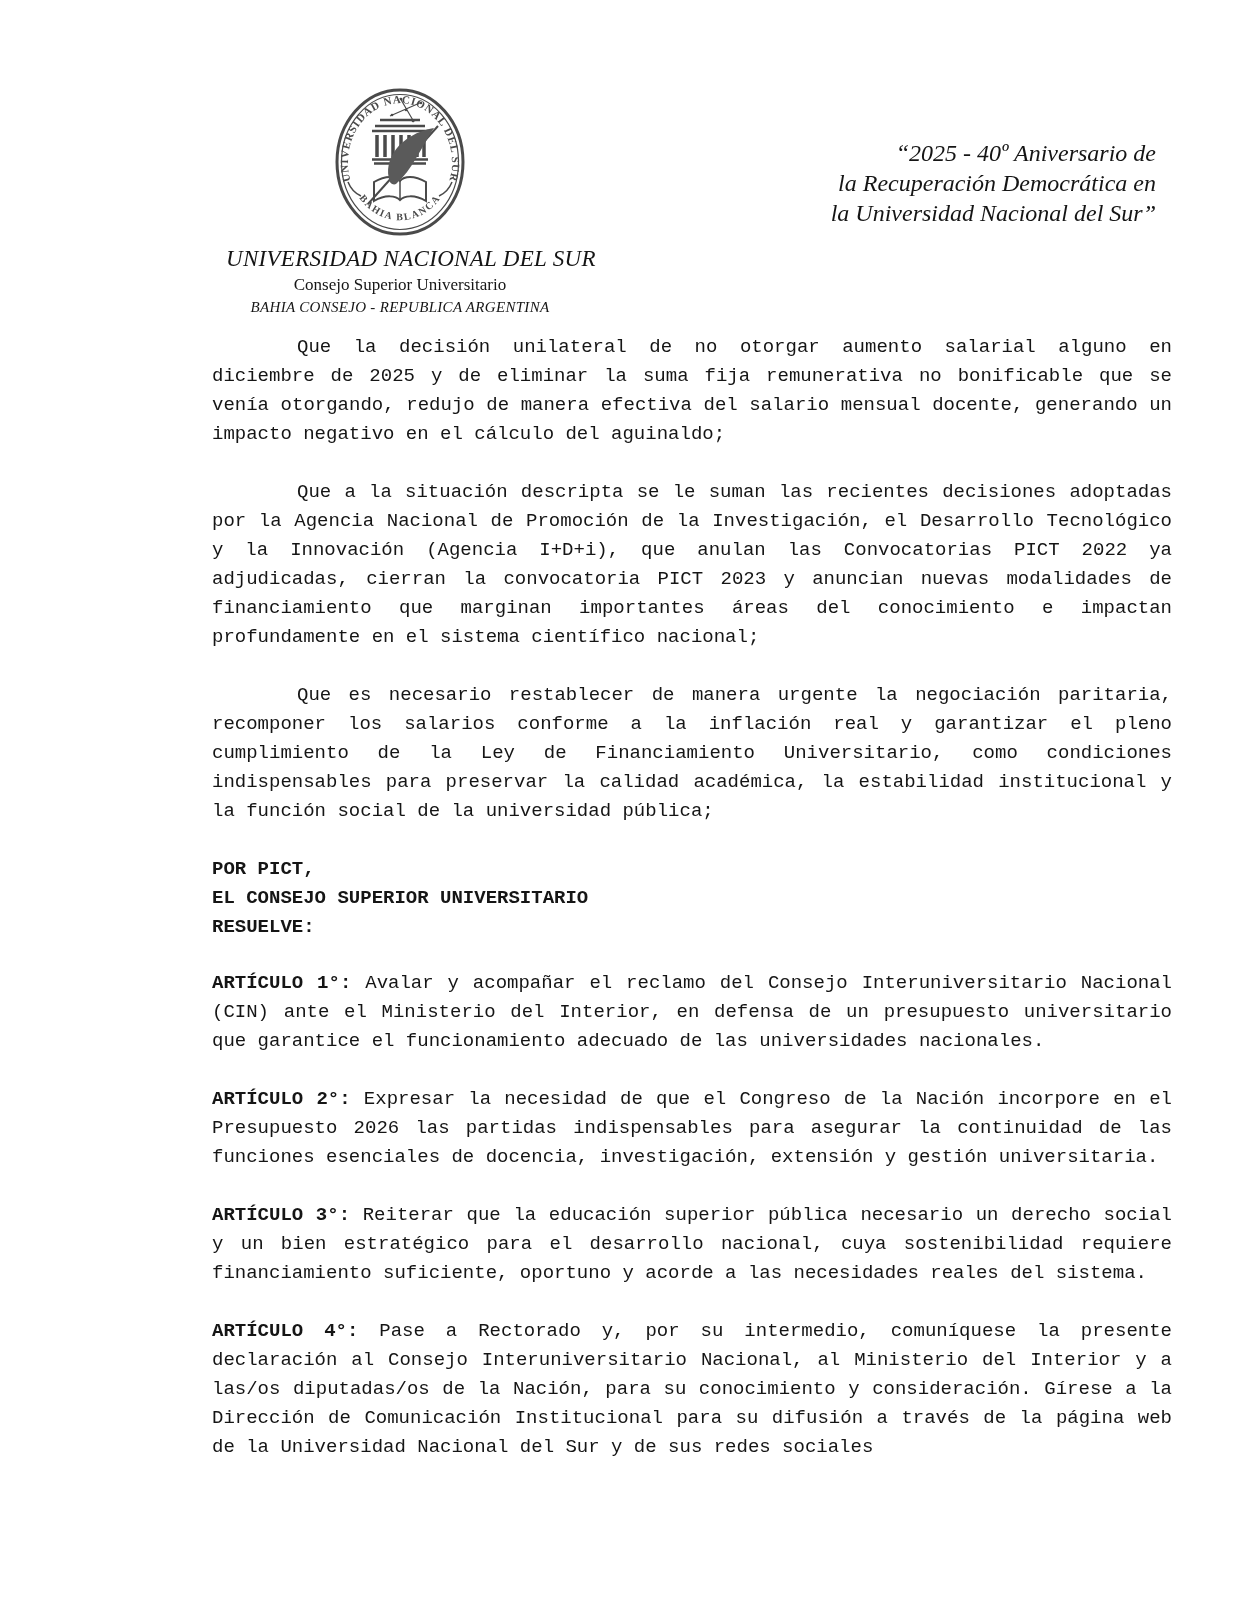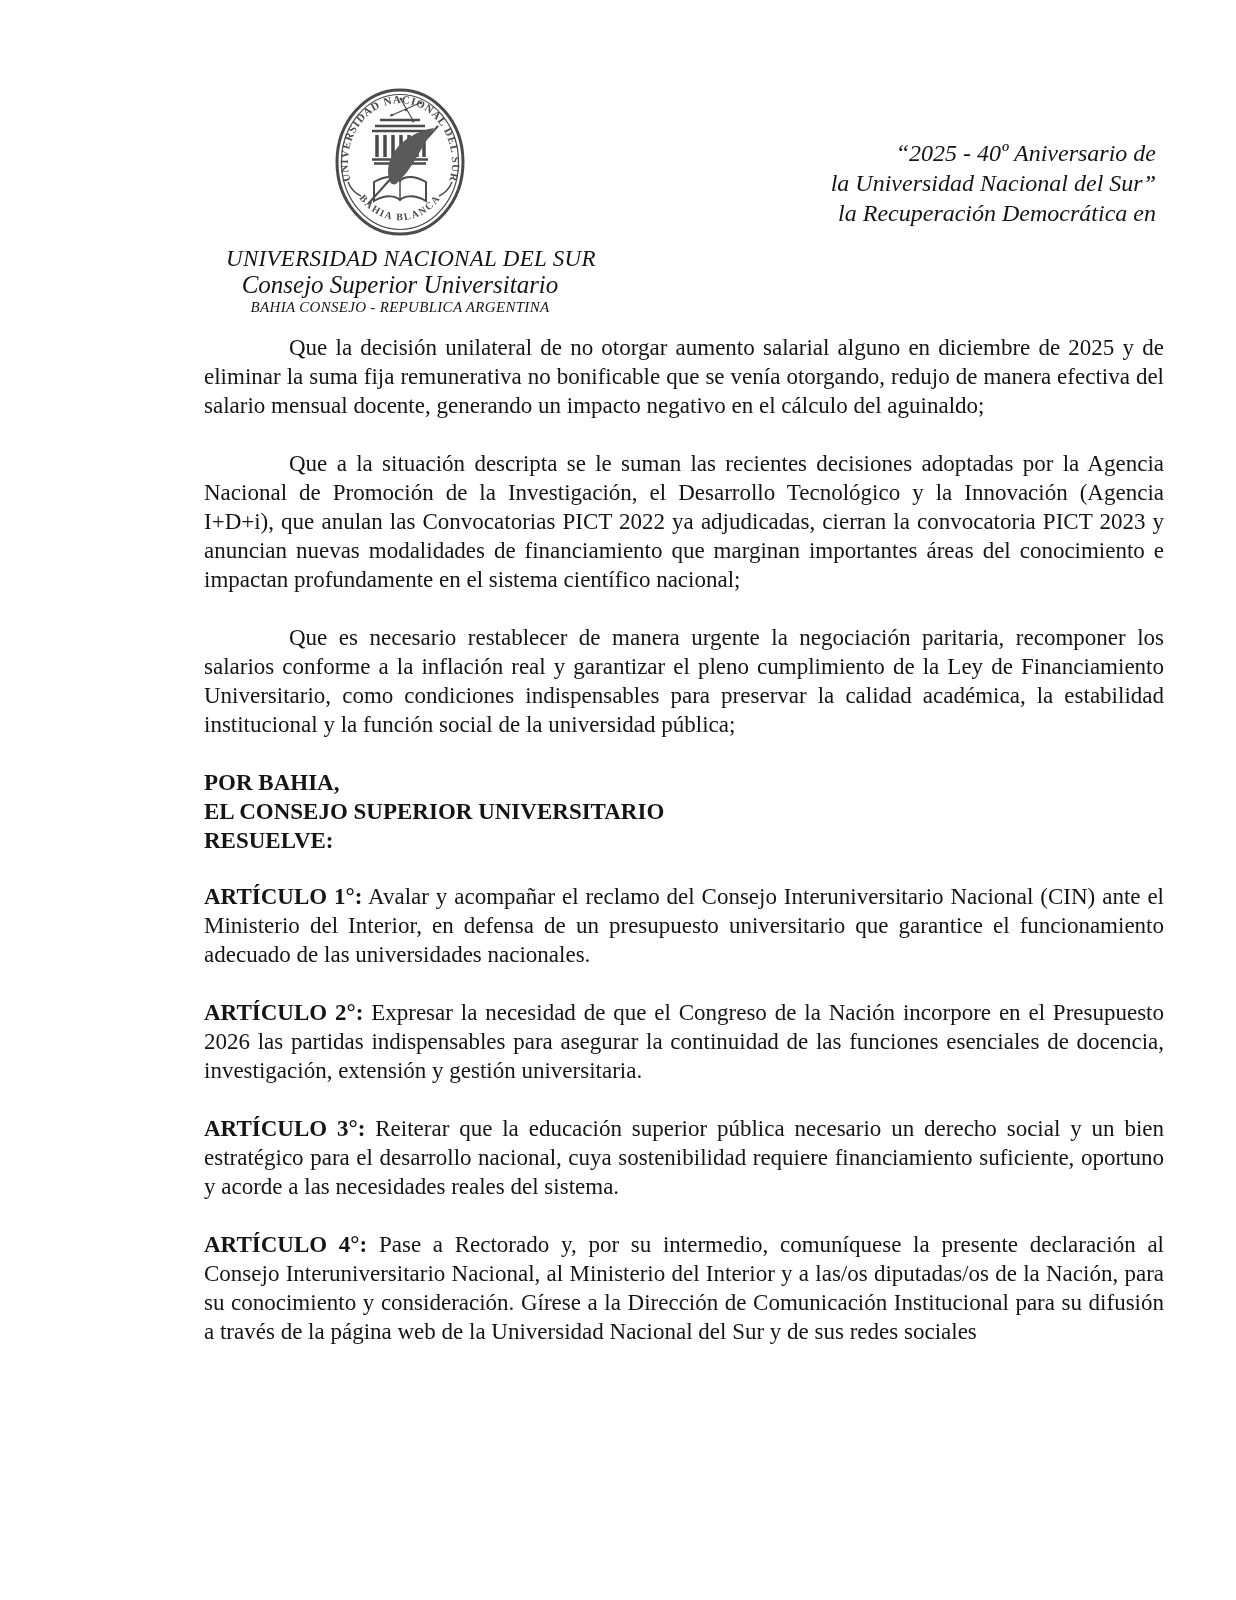--- a/index.html
+++ b/index.html
@@ -13,31 +13,31 @@
     overflow: hidden;
   }
   
   .doc-header { position: absolute; top: 0; left: 0; right: 0; height: 333px; }
   .seal-wrap {
     position: absolute; left: 226px; top: 86px; width: 348px;
     text-align: center;
   }
   .seal-svg { display: block; width: 132px; height: 152px; margin: 0 auto 8px; }
   .inst-name   { font-style: italic; font-size: 23px; line-height: 26px; letter-spacing: 0.3px; white-space: nowrap; }
-  .inst-council{ font-style: italic; font-size: 25px; line-height: 26px; white-space: nowrap; }
+  .inst-council{ font-size: 17px; line-height: 26px; white-space: nowrap; }
   .inst-loc    { font-style: italic; font-size: 15px; line-height: 19px; letter-spacing: 0.3px; white-space: nowrap; }
   .quote {
     position: absolute; top: 138px; right: 80px;
     text-align: right; font-style: italic;
     font-size: 24px; line-height: 30px; margin-left: 32px;
   }
   
   .doc-body {
-    position: absolute; top: 333px; left: 204px; width: 960px;
-    font-size: 23px; line-height: 29px; text-align: justify;
+    position: absolute; top: 333px; left: 212px; width: 960px;
+    font-size: 19px; line-height: 29px; text-align: justify; font-family: Liberation Mono, monospace;
   }
   .doc-body p { margin: 0 0 29px 0; }
   p.considerando { text-indent: 85px; }
   p.por-ello { font-weight: bold; margin: 0; text-align: left; }
   p.res-heading { font-weight: bold; text-align: left; margin: 0; }
   p.res-sub     { font-weight: bold; margin: 0 0 27px 0; }
   p.article b { font-weight: bold; }
   p.article:last-child { margin-bottom: 5px; }
 </style>
 </head>
@@ -83,33 +83,33 @@
           <circle cx="72" cy="24" r="1.3"></circle>
         </g>
       </svg>
       <div class="inst-name">UNIVERSIDAD NACIONAL DEL SUR</div>
       <div class="inst-council">Consejo Superior Universitario</div>
       <div class="inst-loc">BAHIA CONSEJO - REPUBLICA ARGENTINA</div>
     </div>
 
     <div class="quote">
       <div>“2025 - 40º Aniversario de</div>
+      <div>la Recuperación Democrática en</div>
       <div>la Universidad Nacional del Sur”</div>
-      <div>la Recuperación Democrática en</div>
     </div>
 
   </header>
 
   <main class="doc-body">
 
     <p class="considerando">Que la decisión unilateral de no otorgar aumento salarial alguno en diciembre de 2025 y de eliminar la suma fija remunerativa no bonificable que se venía otorgando, redujo de manera efectiva del salario mensual docente, generando un impacto negativo en el cálculo del aguinaldo;</p>
     <p class="considerando">Que a la situación descripta se le suman las recientes decisiones adoptadas por la Agencia Nacional de Promoción de la Investigación, el Desarrollo Tecnológico y la Innovación (Agencia I+D+i), que anulan las Convocatorias PICT 2022 ya adjudicadas, cierran la convocatoria PICT 2023 y anuncian nuevas modalidades de financiamiento que marginan importantes áreas del conocimiento e impactan profundamente en el sistema científico nacional;</p>
     <p class="considerando">Que es necesario restablecer de manera urgente la negociación paritaria, recomponer los salarios conforme a la inflación real y garantizar el pleno cumplimiento de la Ley de Financiamiento Universitario, como condiciones indispensables para preservar la calidad académica, la estabilidad institucional y la función social de la universidad pública;</p>
 
-    <p class="por-ello">POR BAHIA,</p>
+    <p class="por-ello">POR PICT,</p>
     <p class="res-heading">EL CONSEJO SUPERIOR UNIVERSITARIO</p>
     <p class="res-sub">RESUELVE:</p>
 
     <p class="article">
       <b>ARTÍCULO 1°:</b>
       <span>Avalar y acompañar el reclamo del Consejo Interuniversitario Nacional (CIN) ante el Ministerio del Interior, en defensa de un presupuesto universitario que garantice el funcionamiento adecuado de las universidades nacionales.</span>
     </p>
     <p class="article">
       <b>ARTÍCULO 2°:</b>
       <span>Expresar la necesidad de que el Congreso de la Nación incorpore en el Presupuesto 2026 las partidas indispensables para asegurar la continuidad de las funciones esenciales de docencia, investigación, extensión y gestión universitaria.</span>

